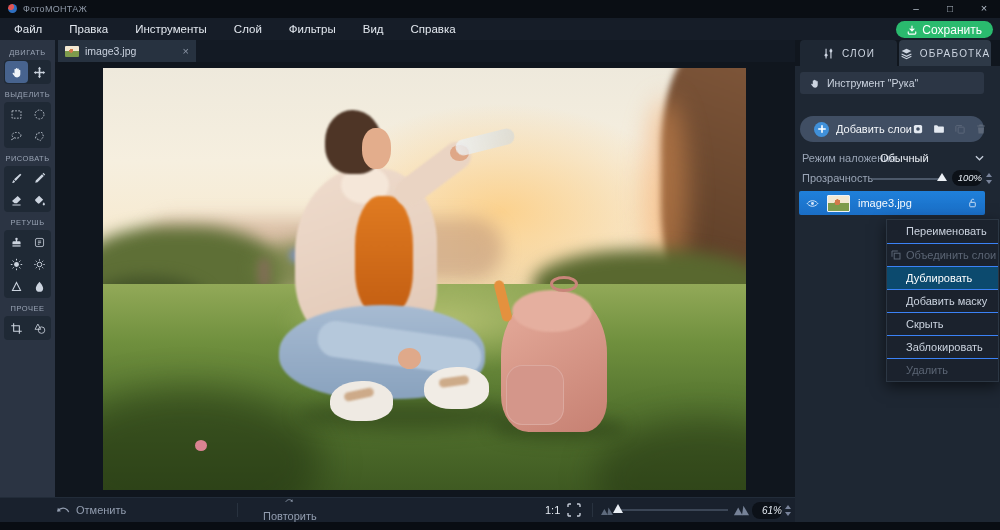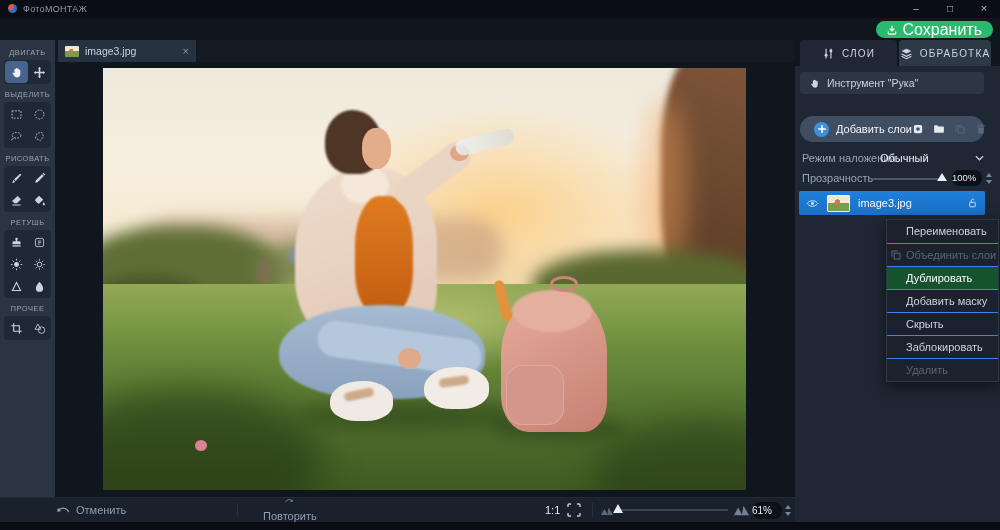--- a/index.html
+++ b/index.html
@@ -13,21 +13,21 @@
               background:radial-gradient(circle at 32% 32%, #e05555 0 34%, #2f6fc0 38%); }
   #window-title { position:absolute; left:23px; top:0; line-height:18px; font-size:9px; color:#8f99a8; letter-spacing:.3px; }
   .win-btn { position:absolute; top:0; width:28px; height:18px; text-align:center; line-height:17px; font-size:10px; color:#b4bdc9; }
   #btn-min { right:70px; } #btn-max { right:36px; } #btn-close { right:2px; font-size:11px; }
 
   
   #menubar { position:absolute; left:0; top:18px; width:1000px; height:22px; background:#161d28;
              display:flex; align-items:center; gap:27px; padding-left:14px; }
   .menu-item { font-size:11.5px; color:#e3e8ef; }
   #save-btn { position:absolute; top:21px; right:7px; height:17px; padding:0 11px; border-radius:9px;
-              background:#2aba6e; display:flex; align-items:center; gap:5px; color:#fff; font-size:16px; }
+              background:#2aba6e; display:flex; align-items:center; gap:5px; color:#fff; font-size:12px; }
 
   
   #toolbar { position:absolute; left:0; top:40px; width:55px; height:457px; background:#2b3443; padding-top:2px; }
   .tb-label { font-size:7.5px; color:#9aa4b5; text-align:center; letter-spacing:.5px; margin:6px 0 3px; }
   .tb-grid { width:47px; margin:0 auto; background:#1f2935; border-radius:4px; display:grid;
              grid-template-columns:23px 23px; justify-content:center; padding:1px 0; }
   .tool { height:22px; display:flex; align-items:center; justify-content:center; color:#ccd4df; border-radius:4px; }
   .tool svg { width:13px; height:13px; }
   .tool.sel { background:#47638e; color:#eff3f8; }
 
@@ -109,21 +109,21 @@
   .ic-lit { color:#e3e9f1; } .ic-dim { color:#5d6879; }
   .r-row { position:absolute; left:7px; width:190px; height:16px; }
   #blend-row { top:110px; } #opacity-row { top:130px; }
   .r-label { position:absolute; left:0; font-size:11px; color:#9aa5b6; line-height:16px; }
   #blend-value { position:absolute; left:78px; font-size:11px; color:#eef2f8; line-height:16px; }
   #blend-chevron { position:absolute; right:8px; top:5px; color:#c6cedb; }
   #blend-chevron svg { width:9px; height:6px; }
   #op-track { position:absolute; left:70px; top:8px; width:70px; height:2px; background:#4c5869; }
   #op-thumb { position:absolute; left:135px; top:3px; width:0; height:0;
               border-left:5px solid transparent; border-right:5px solid transparent; border-bottom:8px solid #edf1f6; }
-  .val-box { background:#0c1118; border-radius:8px; color:#e6ecf3; text-align:left; }
+  .val-box { background:#0c1118; border-radius:8px; color:#e6ecf3; text-align:right;font-style:italic; }
   #op-value { position:absolute; left:150px; top:0; width:30px; height:16px; font-size:9.5px; line-height:16px; }
   .spin { position:absolute; display:flex; flex-direction:column; gap:3px; }
   #op-spin { left:184px; top:3px; }
   .spin i { display:block; width:0; height:0; border-left:3.5px solid transparent; border-right:3.5px solid transparent; }
   .spin .up { border-bottom:4px solid #78839a; }
   .spin .dn { border-top:4px solid #78839a; }
   #layer-row { position:absolute; left:4px; top:151px; width:186px; height:24px;
                background:linear-gradient(180deg,#1f80da,#1a6ec6); border-radius:2px;
                display:flex; align-items:center; gap:8px; padding:0 7px; }
   #layer-eye { color:#d7e7fa; } #layer-eye svg { width:13px; height:13px; }
@@ -131,21 +131,21 @@
   #layer-name { font-size:11px; color:#f5f9fd; }
   #layer-lock { margin-left:auto; color:#d9e6f6; } #layer-lock svg { width:11px; height:12px; }
 
   
   #ctx-menu { position:absolute; left:886px; top:219px; width:113px; background:#1b222d;
               border:1px solid #2c3744; box-shadow:0 5px 14px rgba(0,0,0,.55); z-index:20; }
   .ctx-item { position:relative; height:23px; line-height:23px; font-size:11px; color:#cbd3df;
               padding-left:19px; border-top:1px solid #3b82f6; white-space:nowrap; }
   .ctx-item:first-child { border-top:none; }
   .ctx-item.disabled { color:#5b6574; }
-  .ctx-item.hover { background:#14532d; color:#fff; }
+  .ctx-item.hover { background:#0c4a6e; color:#fff; }
   .ctx-icon { position:absolute; left:4px; top:6px; color:#5b6574; }
   .ctx-icon svg { width:10px; height:10px; }
 
   
   #statusbar { position:absolute; left:0; top:497px; width:795px; height:25px; background:#19212d; border-top:1px solid #222c39; }
   .sb-btn { position:absolute; top:0; height:24px; display:flex; align-items:center; gap:6px; color:#929daf; font-size:11px; }
   #undo-btn { left:55px; } #redo-btn { left:263px;flex-direction:column; }
   .sb-btn svg { width:15px; height:11px; }
   .sb-div { position:absolute; top:5px; width:1px; height:14px; background:#28323f; }
   #sb-div1 { left:237px; } #sb-div2 { left:592px; }
@@ -166,20 +166,29 @@
 <div id="app">
 
   <div id="titlebar">
     <div id="app-logo"></div>
     <div id="window-title">ФотоМОНТАЖ</div>
     <div class="win-btn" id="btn-min">–</div>
     <div class="win-btn" id="btn-max">□</div>
     <div class="win-btn" id="btn-close">×</div>
   </div>
 
+  <div id="menubar">
+    <span class="menu-item">Файл</span>
+    <span class="menu-item">Правка</span>
+    <span class="menu-item">Инструменты</span>
+    <span class="menu-item">Слой</span>
+    <span class="menu-item">Фильтры</span>
+    <span class="menu-item">Вид</span>
+    <span class="menu-item">Справка</span>
+  </div>
   <div id="save-btn">
     <span>
       <svg viewBox="0 0 12 12" width="10" height="10" fill="none" stroke="#fff" stroke-width="1.4" stroke-linecap="round">
         <path d="M6 1.2V6.8M3.6 4.6L6 7 8.4 4.6"></path>
           <path d="M1.5 8.3V10a1 1 0 0 0 1 1h7a1 1 0 0 0 1-1V8.3"></path>
       </svg>
     </span>
     <span>Сохранить</span>
   </div>
 

